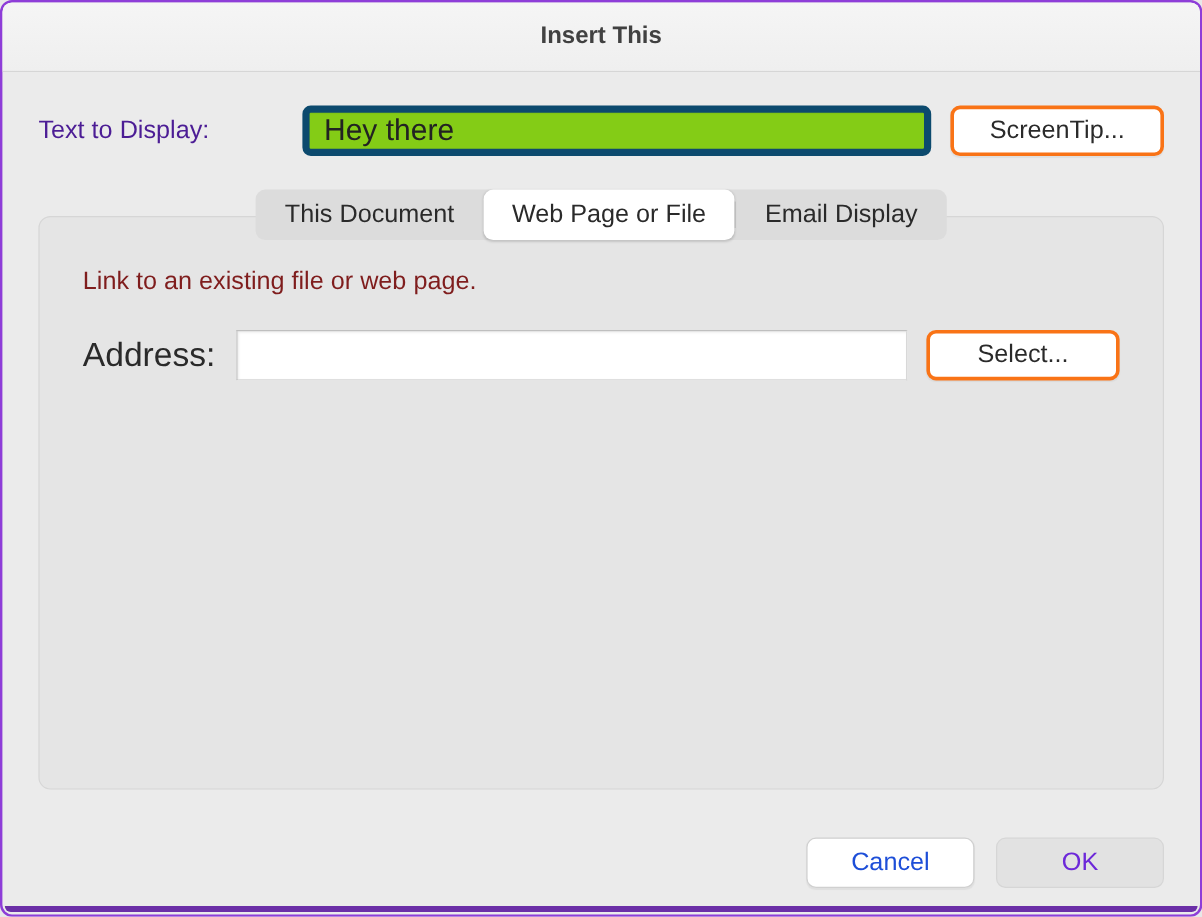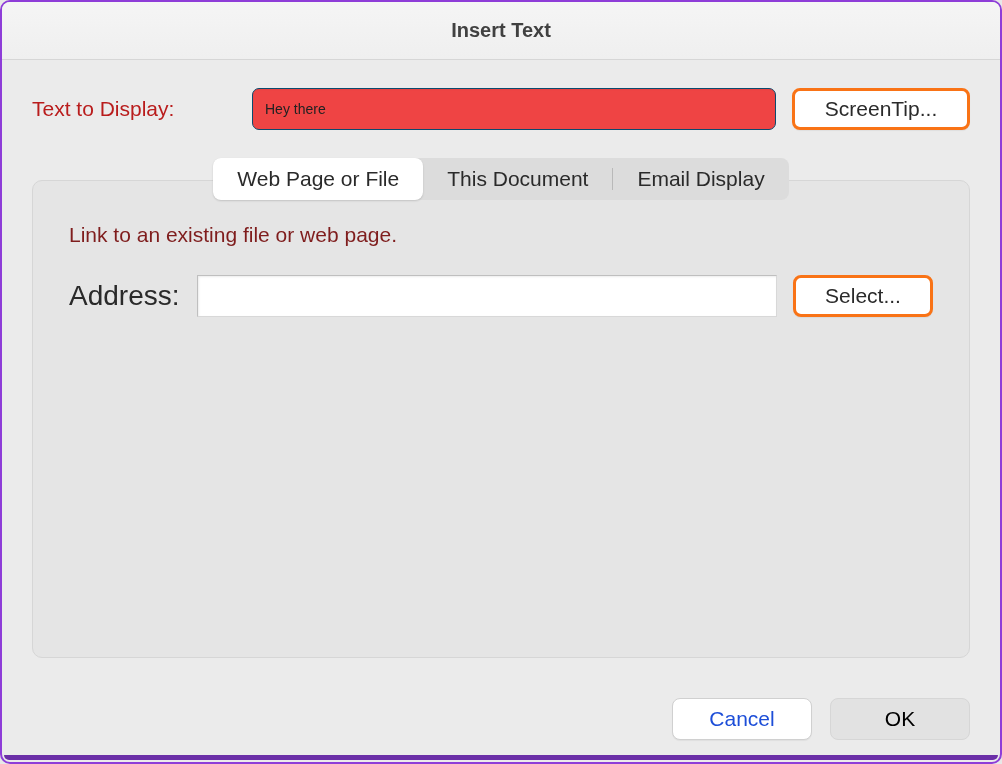--- a/index.html
+++ b/index.html
@@ -45,30 +45,30 @@
       display: flex;
       flex-direction: column;
     }
     .row {
       display: flex;
       align-items: center;
       margin-bottom: 28px;
     }
     .label {
       font-size: 21px;
-      color: #b91c1c;
+      color: #4c1d95;
       width: 220px;
     }
     .text-input {
       flex: 1;
       height: 42px;
-      background: #ef4444;
-      border: 1px solid #0c4a6e;
+      background: #84cc16;
+      border: 6px solid #0c4a6e;
       border-radius: 7px;
-      font-size: 14px;
+      font-size: 25px;
       padding: 4px 12px;
       color: #222;
       outline: none;
       box-shadow: inset 0 1px 1px rgba(0,0,0,0.04);
     }
     .btn {
       height: 42px;
       background: #ffffff;
       border: 3px solid #f97316;
       border-radius: 8px;
@@ -154,21 +154,21 @@
       border-left: 1px solid #bfbfbf;
       border-right: 1px solid #d8d8d8;
       border-bottom: 1px solid #d8d8d8;
       font-size: 20px;
       padding: 4px 10px;
       outline: none;
       box-shadow: inset 1px 1px 2px rgba(0,0,0,0.08);
     }
     .btn-select {
       margin-left: 16px;
-      width: 140px;
+      width: 161px;
     }
     .footer {
       display: flex;
       justify-content: flex-end;
       padding: 4px 30px 22px 30px;
       gap: 18px;
     }
     .btn-footer {
       width: 140px;
       height: 42px;
@@ -181,52 +181,52 @@
     }
     .btn-cancel {
       background: #ffffff;
       border: 1px solid #d0d0d0;
       color: #1d4ed8;
       box-shadow: 0 1px 1px rgba(0,0,0,0.05);
     }
     .btn-ok {
       background: #e2e2e2;
       border: 1px solid #d6d6d6;
-      color: #000000;
+      color: #6d28d9;
     }
     .bottom-edge {
       position: absolute;
       left: 2px;
       right: 2px;
       bottom: 2px;
       height: 5px;
       background: #6b2fa7;
       border-bottom-left-radius: 7px;
       border-bottom-right-radius: 7px;
     }
   </style>
 </head>
 <body>
 
 <div class="window">
   <div class="titlebar">
-    <div class="titlebar-title">Insert Text</div>
+    <div class="titlebar-title">Insert This</div>
   </div>
 
   <div class="content">
     <div class="row">
       <div class="label">Text to Display:</div>
       <input class="text-input" type="text" value="Hey there" style="">
       <div class="btn btn-screentip">ScreenTip...</div>
     </div>
 
     <div class="tab-wrap">
       <div class="tab-container">
+        <div class="tab">This Document</div>
         <div class="tab active">Web Page or File</div>
-        <div class="tab">This Document</div>
         <span class="tab-sep"></span>
         <div class="tab">Email Display</div>
       </div>
     </div>
 
     <div class="panel-outer">
       <div class="panel">
         <div class="panel-desc">Link to an existing file or web page.</div>
         <div class="address-row">
           <div class="address-label">Address:</div>

